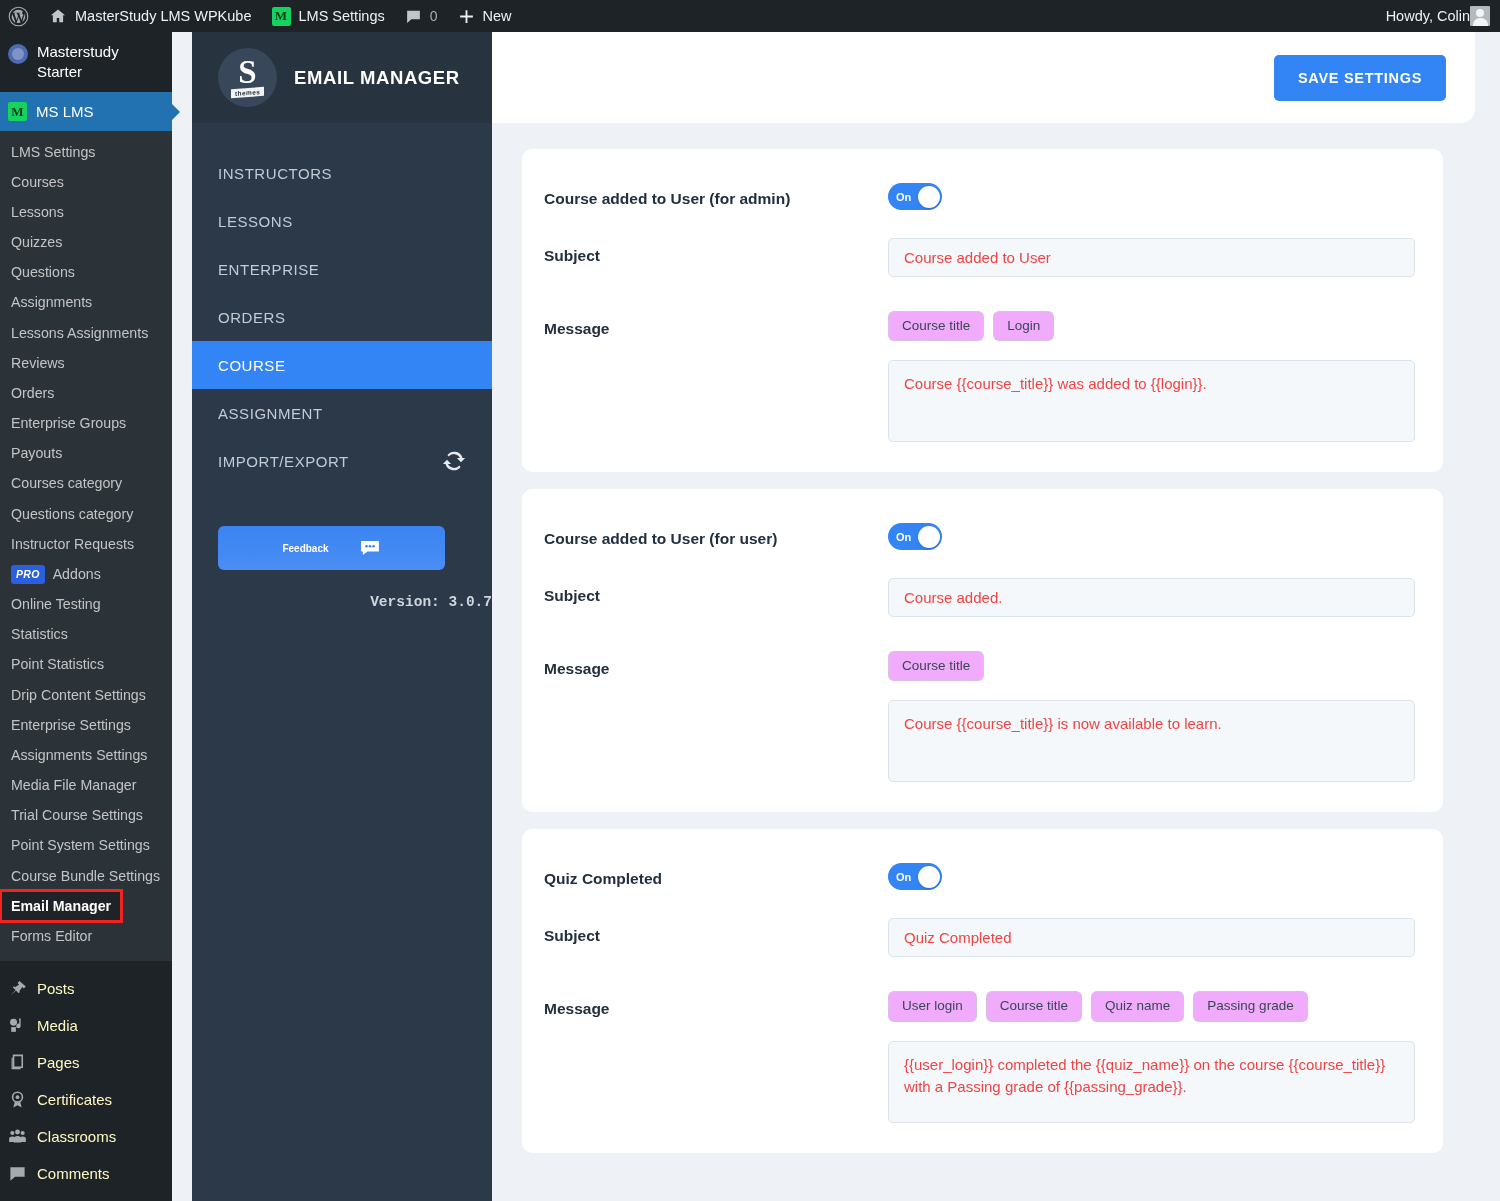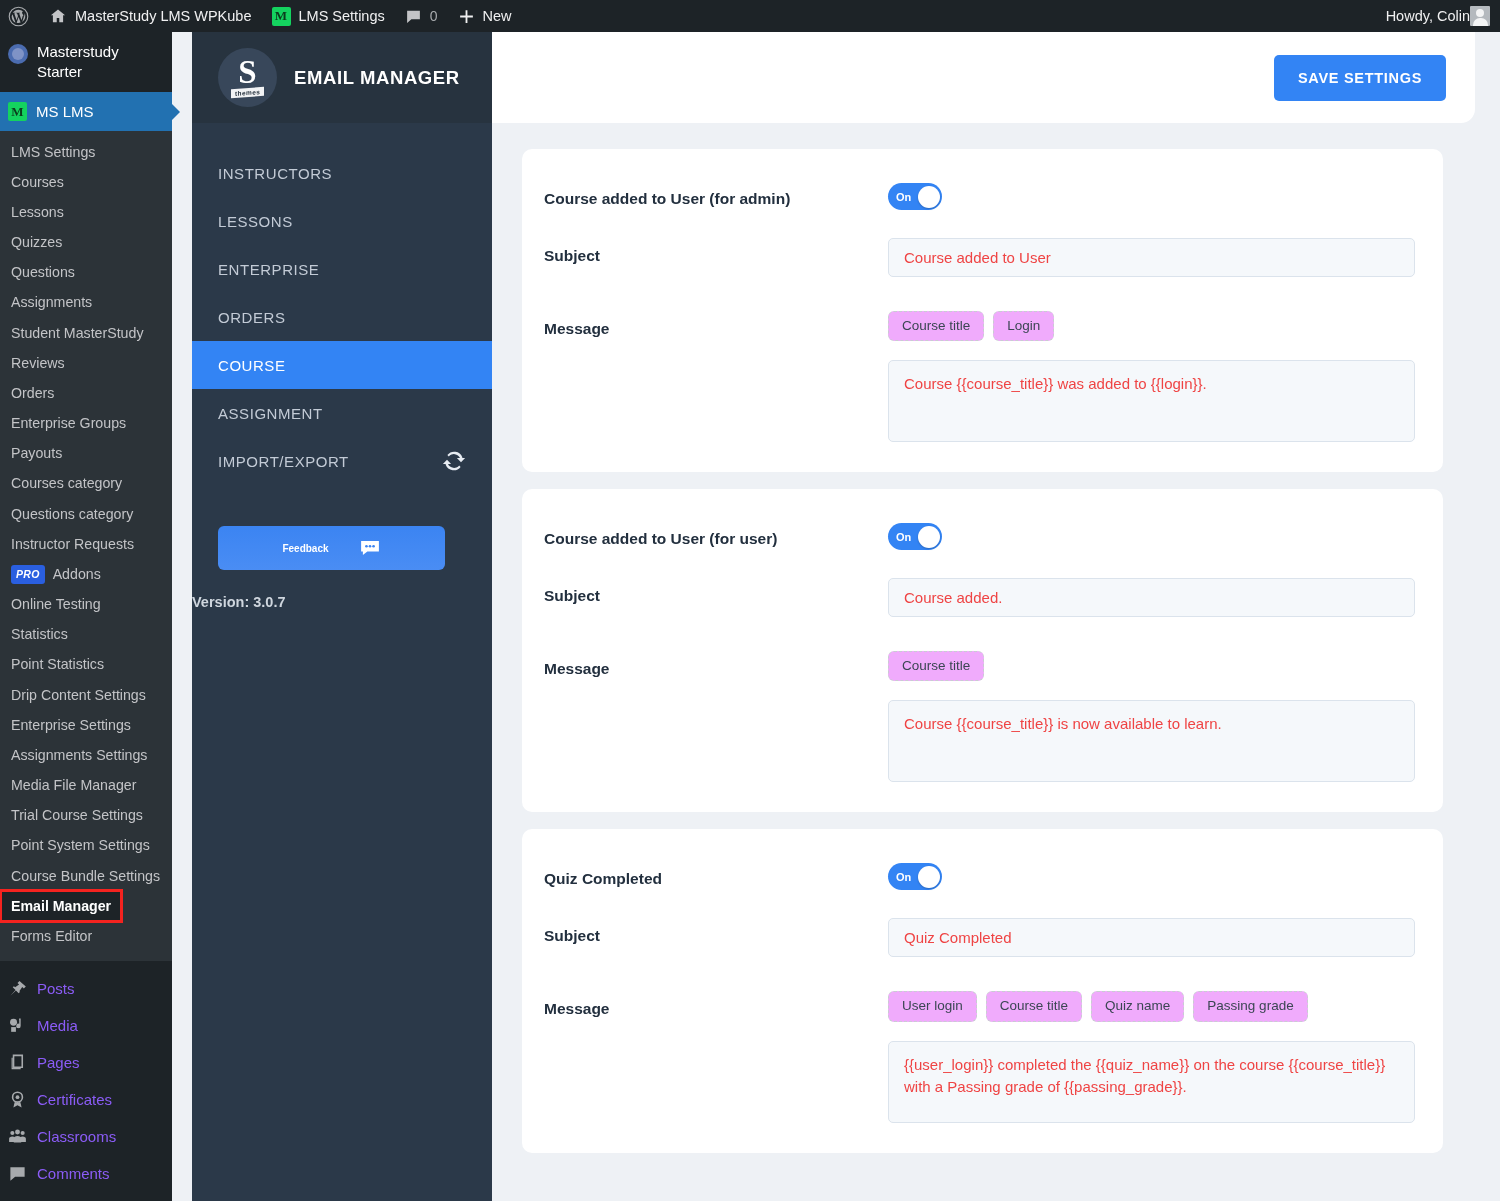--- a/index.html
+++ b/index.html
@@ -91,21 +91,21 @@
   }
   .wp-submenu a.highlighted {
     color: #fff; font-weight: 700;
     background: #1d2327;
     outline: 3px solid #f4231f; outline-offset: -1px;
     display: inline-block; padding-left: 10px; margin-left: 1px;
   }
   .wp-menu-sep { height: 9px; }
   .wp-menu-item {
     display: flex; align-items: center; gap: 10px;
-    padding: 9px 8px; color: #8b5cf6; font-size: 15px;
+    padding: 9px 8px; color: #fef9c3; font-size: 15px;
   }
   .wp-menu-item svg { width: 19px; height: 19px; flex: 0 0 auto; fill: #a7aaad; }
 
   
   .plugin-side {
     position: absolute; top: 32px; left: 192px; width: 300px; height: 1169px;
     background: #2b3949;
   }
   .plugin-brand {
     display: flex; align-items: center; gap: 17px;
@@ -138,22 +138,22 @@
   .sync-icon { width: 24px; height: 24px; }
   .feedback-btn {
     margin: 41px 26px 12px 26px; height: 44px; border-radius: 6px;
     background: linear-gradient(180deg,#3b84f2 0%,#4a8df4 100%);
     color: #fff; font-size: 10px; font-weight: 700;
     display: flex; align-items: center; justify-content: center; gap: 30px;
     border: 0; width: 227px; cursor: pointer;
   }
   .bubble-icon { width: 22px; height: 16px; }
   .version {
-    margin-top: 24px; text-align: left; color: #cfd6de;
-    font-size: 14.5px; font-weight: 700;
+    margin-top: 24px; text-align: right; color: #cfd6de;
+    font-size: 14.5px; font-weight: 700; font-family: Liberation Mono, monospace;
   }
 
   
   .main {
     position: absolute; top: 32px; left: 492px; width: 1008px; height: 1169px;
     background: #eef1f5; overflow: hidden;
   }
   .topbar {
     background: #fff; height: 91px; width: 983px;
     border-bottom-right-radius: 14px; border-bottom-left-radius: 0;
@@ -264,21 +264,21 @@
     <span>MS LMS</span>
   </div>
 
   <div class="wp-submenu">
     <a href="#">LMS Settings</a>
     <a href="#">Courses</a>
     <a href="#">Lessons</a>
     <a href="#">Quizzes</a>
     <a href="#">Questions</a>
     <a href="#">Assignments</a>
-    <a href="#">Student MasterStudy</a>
+    <a href="#">Lessons Assignments</a>
     <a href="#">Reviews</a>
     <a href="#">Orders</a>
     <a href="#">Enterprise Groups</a>
     <a href="#">Payouts</a>
     <a href="#">Courses category</a>
     <a href="#">Questions category</a>
     <a href="#">Instructor Requests</a>
 
     <a href="#" class="pro-row">
       <span class="pro-tag">PRO</span>

